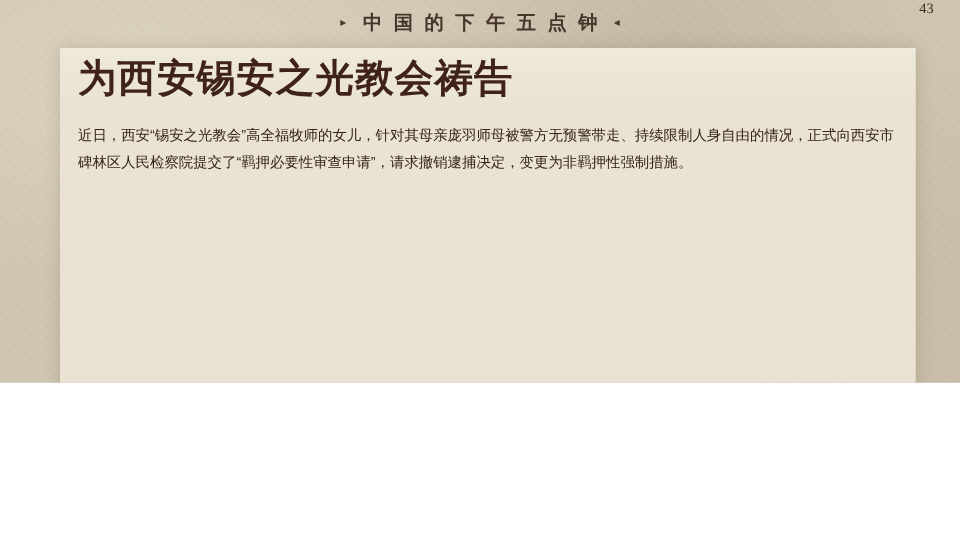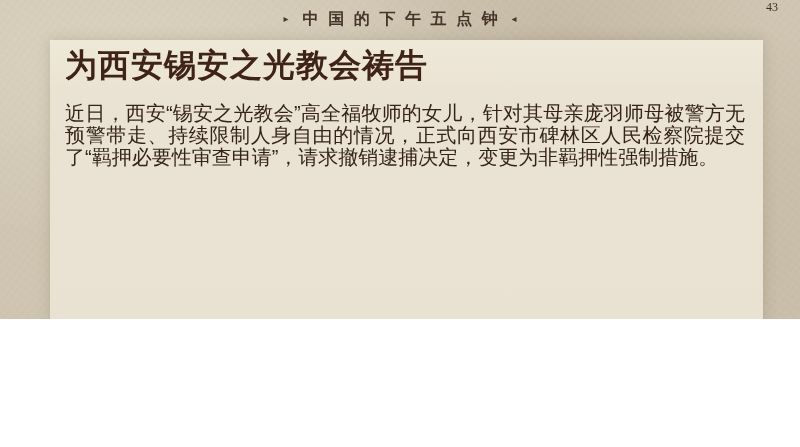--- a/index.html
+++ b/index.html
@@ -35,21 +35,21 @@
     position:absolute; left:50px; top:40px; width:713px; height:407px;
     background:linear-gradient(180deg, #efe9da 0%, #eae3d3 12%, #e9e2d2 100%);
     box-shadow:0 0 12px rgba(120,100,70,.25);
     padding:9px 18px 0 15px;
   }
   .page-title{
     font-size:32px; font-weight:bold; color:#3f2318; line-height:33px;
     letter-spacing:1px;
   }
   .body-text p{
-    margin-top:20px; font-size:20px; line-height:22px; color:#352318;
+    margin-top:20px; font-size:12px; line-height:22px; color:#352318;
     text-align:justify; position:relative; z-index:2;
   }
   .logo{
     position:absolute; right:0; bottom:2px; width:102px; height:112px; z-index:1;text-align:center;
   }
   .logo svg{ position:absolute; left:6px; top:0; }
   .brand-row{
     position:absolute; left:10px; bottom:4px; display:flex; align-items:flex-start;
   }
   .brand{

